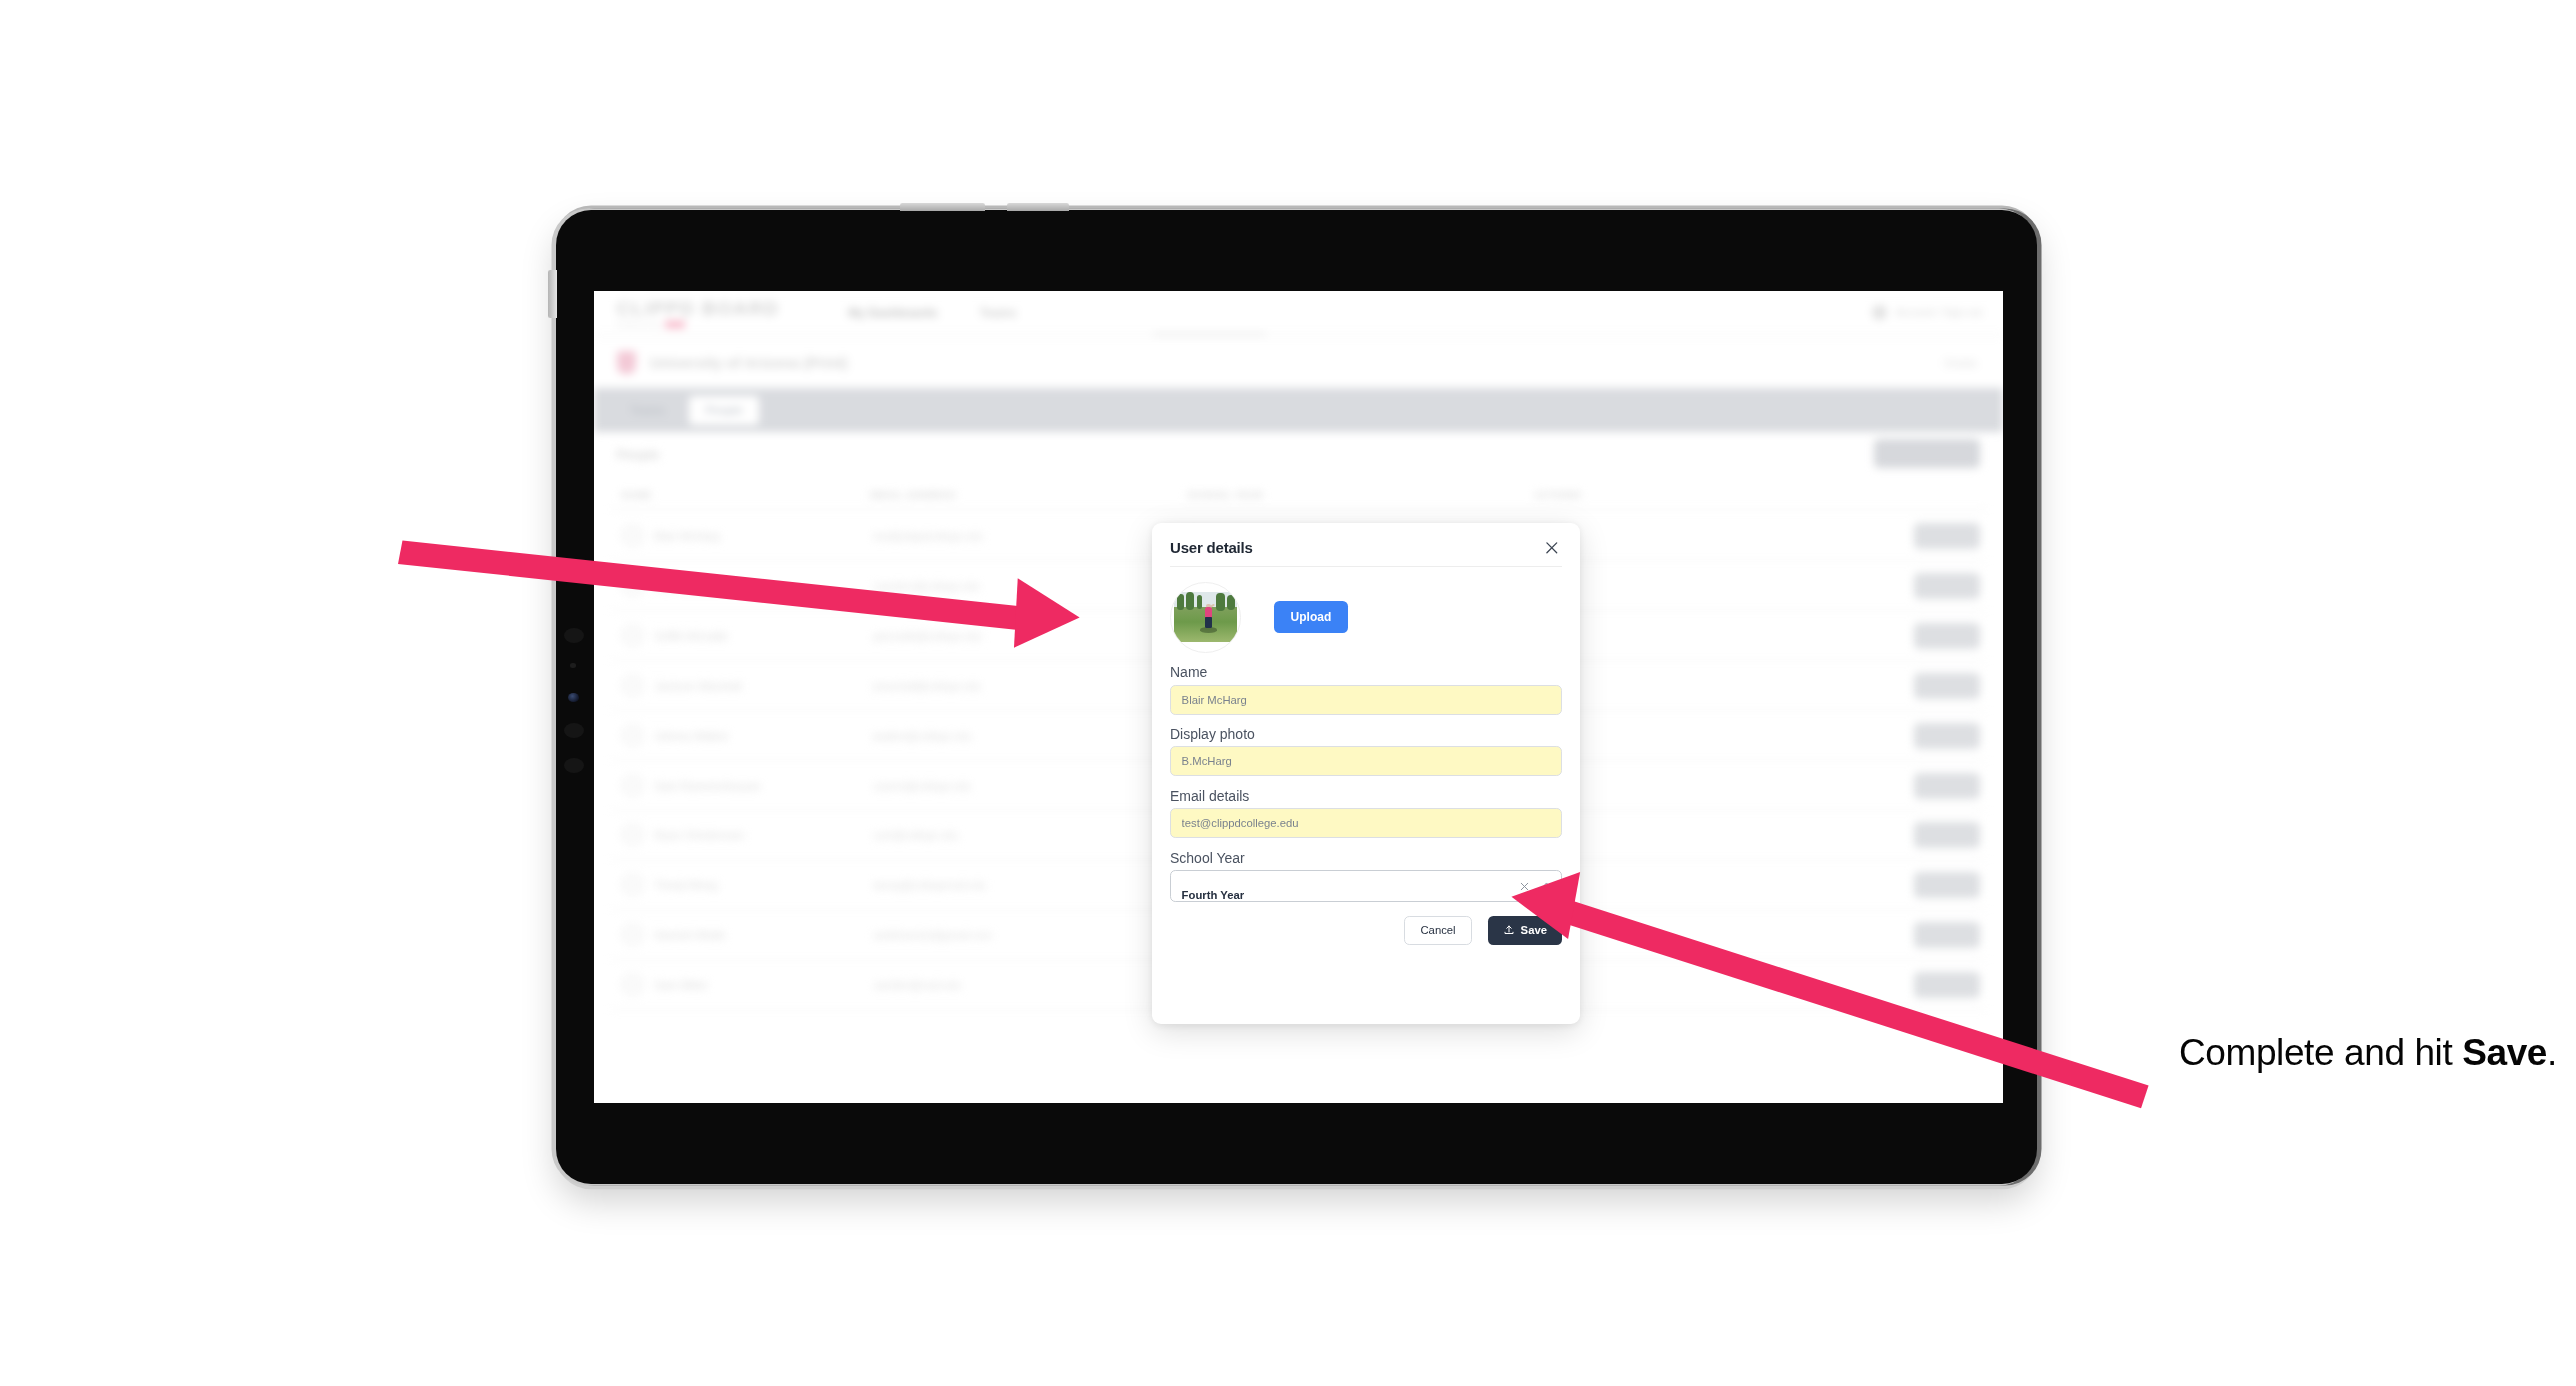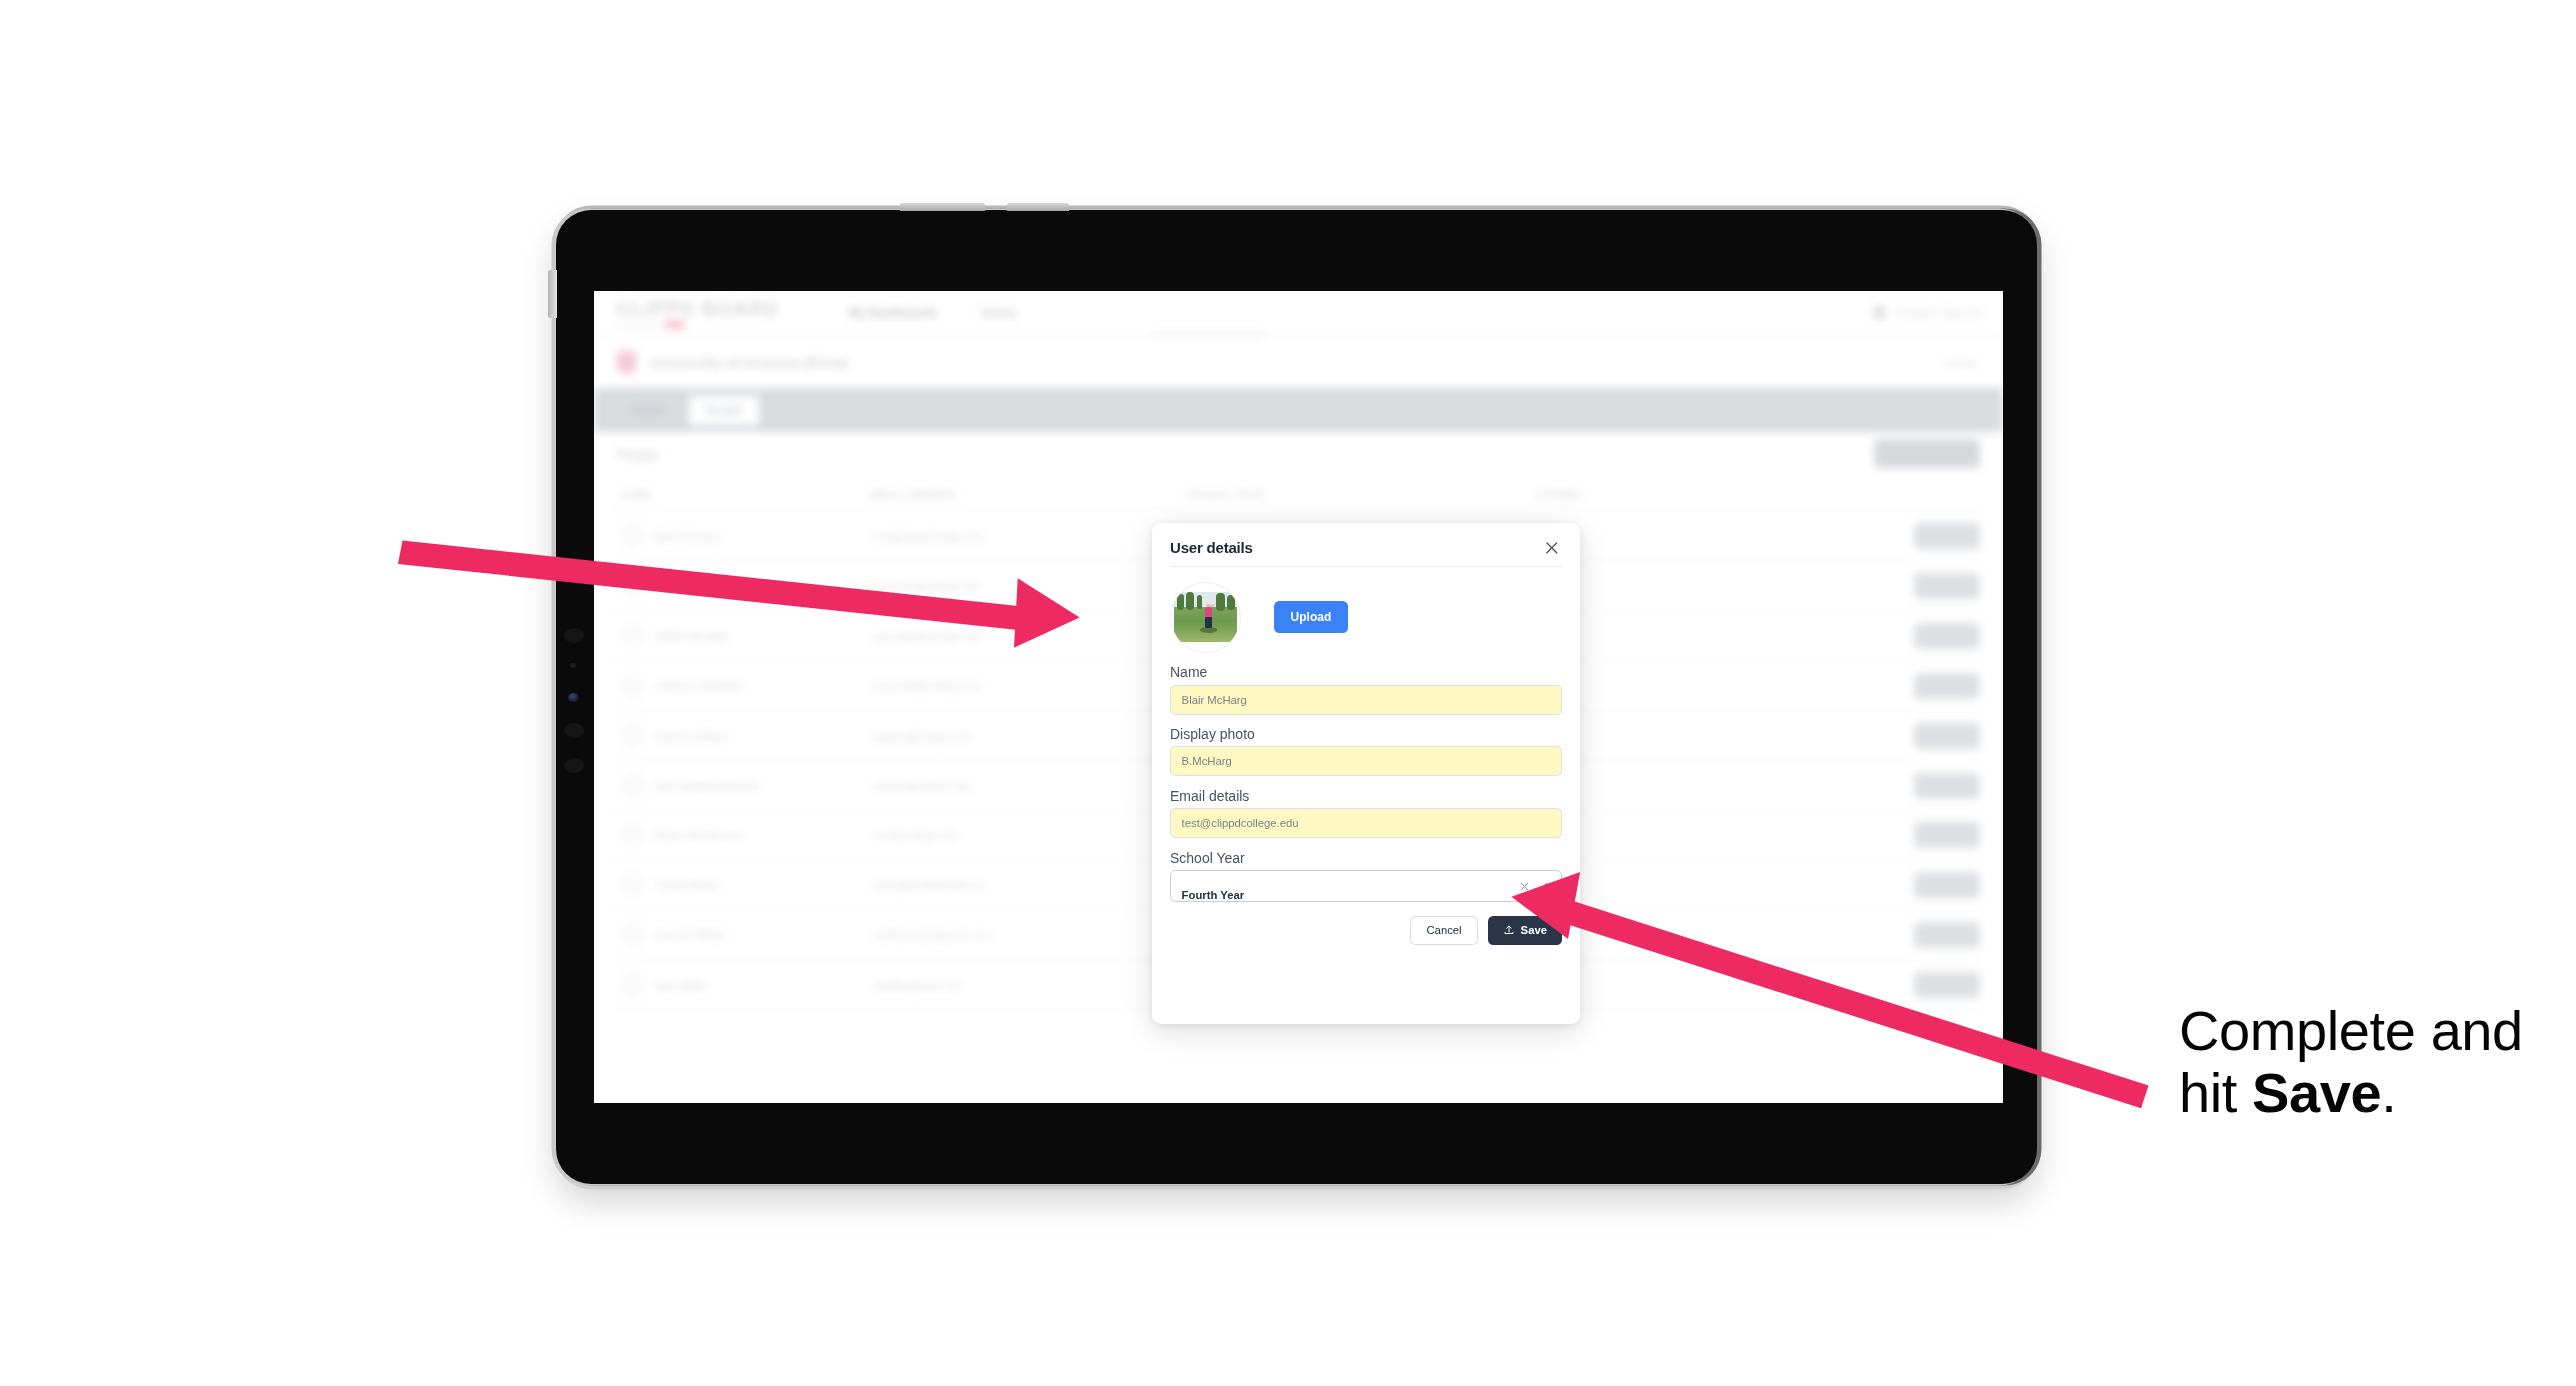--- a/index.html
+++ b/index.html
@@ -19,23 +19,23 @@
     font-weight: 400;
     letter-spacing: -0.4px;
   }
   .annot-left {
     left: 10.6px; top: 219px;
     width: 513px;
     font-size: 47px;
     line-height: 1.11;
   }
   .annot-right {
-    left: 2179px; top: 1000px;
+    left: 2179px; top: 1032px;
     width: 393px;
-    font-size: 56px;
+    font-size: 37px;
     line-height: 1.11;
   }
   .annot-right b { font-weight: 700; }
 
   
   .arrow-svg { position: absolute; left: 0; top: 0; width: 2576px; height: 1386px;
                pointer-events: none; }
 
   
   .tablet {
@@ -250,21 +250,21 @@
     font-size: 11.3px; color: #263040; font-weight: 600;
     background: #fff; cursor: pointer;
   }
   .select-icons {
     position: absolute; right: 9px; top: 0; height: 32px;
     display: flex; align-items: center; gap: 9px; color: #8a919c;
   }
   .sel-ico { width: 13px; height: 13px; cursor: pointer; }
 
   .modal-actions {
-    display: flex; justify-content: flex-end; gap: 10px; margin-top: 13.6px;
+    display: flex; justify-content: flex-end; gap: 16px; margin-top: 13.6px;
   }
   .btn-cancel {
     background: #fff; color: #263040; border: 0.8px solid #d8dce1;
     font-family: "Liberation Sans", sans-serif;
     font-size: 11.3px; padding: 7.5px 15px; border-radius: 5.3px; cursor: pointer;
   }
   .btn-save {
     background: #2a3547; color: #fff; border: none;
     font-family: "Liberation Sans", sans-serif;
     font-size: 11.3px; font-weight: 600;

